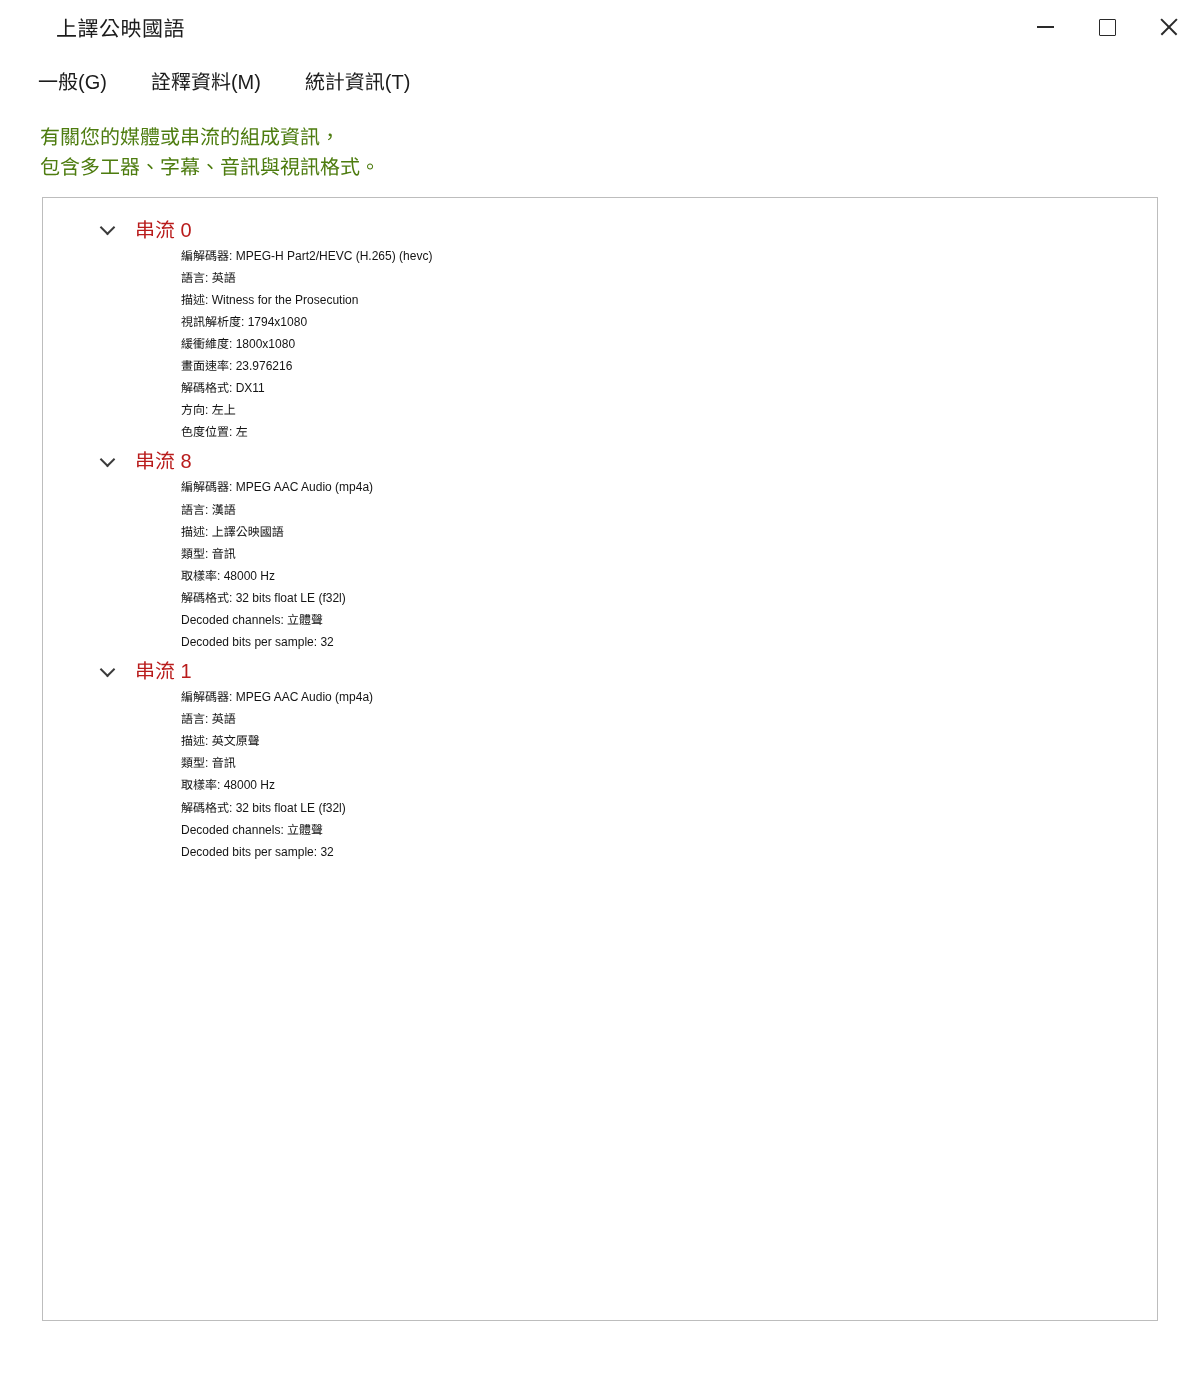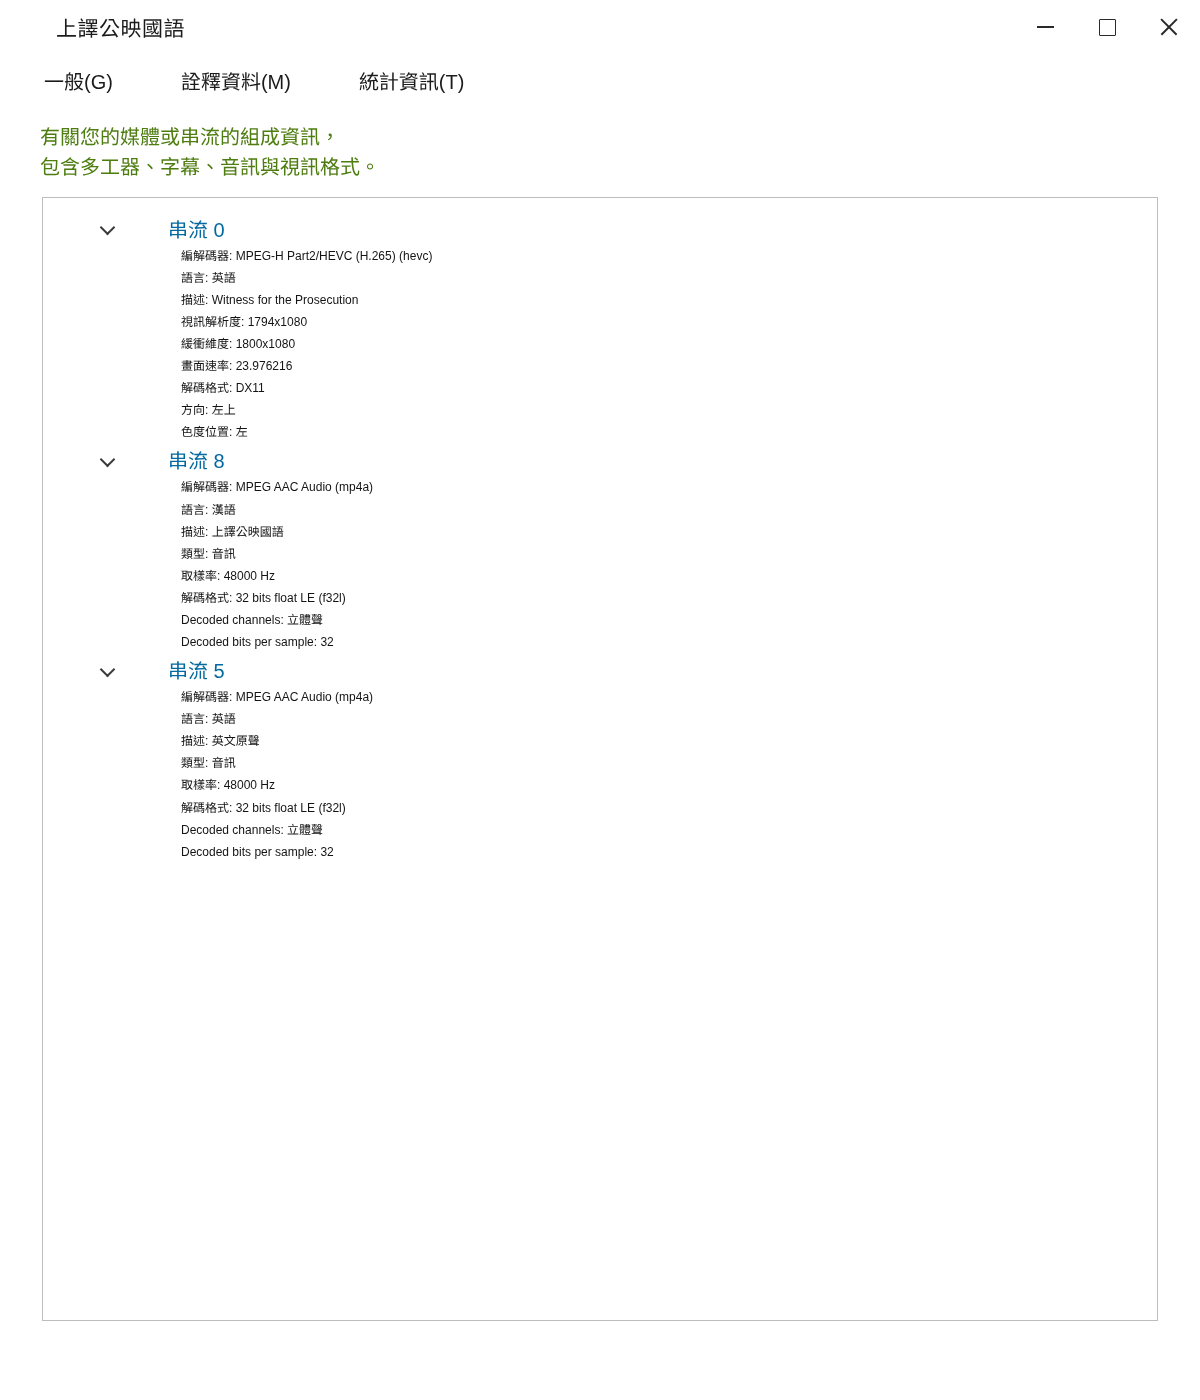--- a/index.html
+++ b/index.html
@@ -70,25 +70,24 @@
     height: 1.6px;
     background: #2a2a2a;
   }
   .glyph-close::before { transform: rotate(45deg); }
   .glyph-close::after  { transform: rotate(-45deg); }
 
   
   .tabstrip {
     display: flex;
     align-items: flex-end;
-    padding: 0 0 0 22px;
+    padding: 0 0 0 16px;
     height: 52px;
     box-sizing: border-box;
     position: relative;
-    gap: 24px;
   }
   .tab {
     font-size: 20px;
     padding: 11px 21px 12px 21px;
     border: 1px solid transparent;
     border-bottom: none;
     color: #1b1b1b;
     position: relative;
     top: 1px;
     white-space: nowrap;
@@ -119,23 +118,22 @@
     background: #ffffff;
     padding: 14px 0 0 0;
     overflow: hidden;
   }
   .stream-group { margin-bottom: 0; }
   .stream-header {
     display: flex;
     align-items: center;
     padding: 2px 0 2px 56px;
     font-size: 20px;
-    color: #0369a1;
+    color: #b91c1c;
     cursor: default;
-    gap: 33px;
   }
   .chevron {
     width: 20px;
     height: 20px;
     margin-right: 16px;
     flex: 0 0 auto;
     position: relative;
   }
   .chevron::before {
     content: "";
@@ -213,21 +211,21 @@
     <div class="prop">類型: 音訊</div>
     <div class="prop">取樣率: 48000 Hz</div>
     <div class="prop">解碼格式: 32 bits float LE (f32l)</div>
     <div class="prop">Decoded channels: 立體聲</div>
     <div class="prop">Decoded bits per sample: 32</div>
   </div>
 
   <div class="stream-group">
     <div class="stream-header">
       <span class="chevron"></span>
-      <span class="stream-label">串流 5</span>
+      <span class="stream-label">串流 1</span>
     </div>
     <div class="prop">編解碼器: MPEG AAC Audio (mp4a)</div>
     <div class="prop">語言: 英語</div>
     <div class="prop">描述: 英文原聲</div>
     <div class="prop">類型: 音訊</div>
     <div class="prop">取樣率: 48000 Hz</div>
     <div class="prop">解碼格式: 32 bits float LE (f32l)</div>
     <div class="prop">Decoded channels: 立體聲</div>
     <div class="prop">Decoded bits per sample: 32</div>
   </div>

